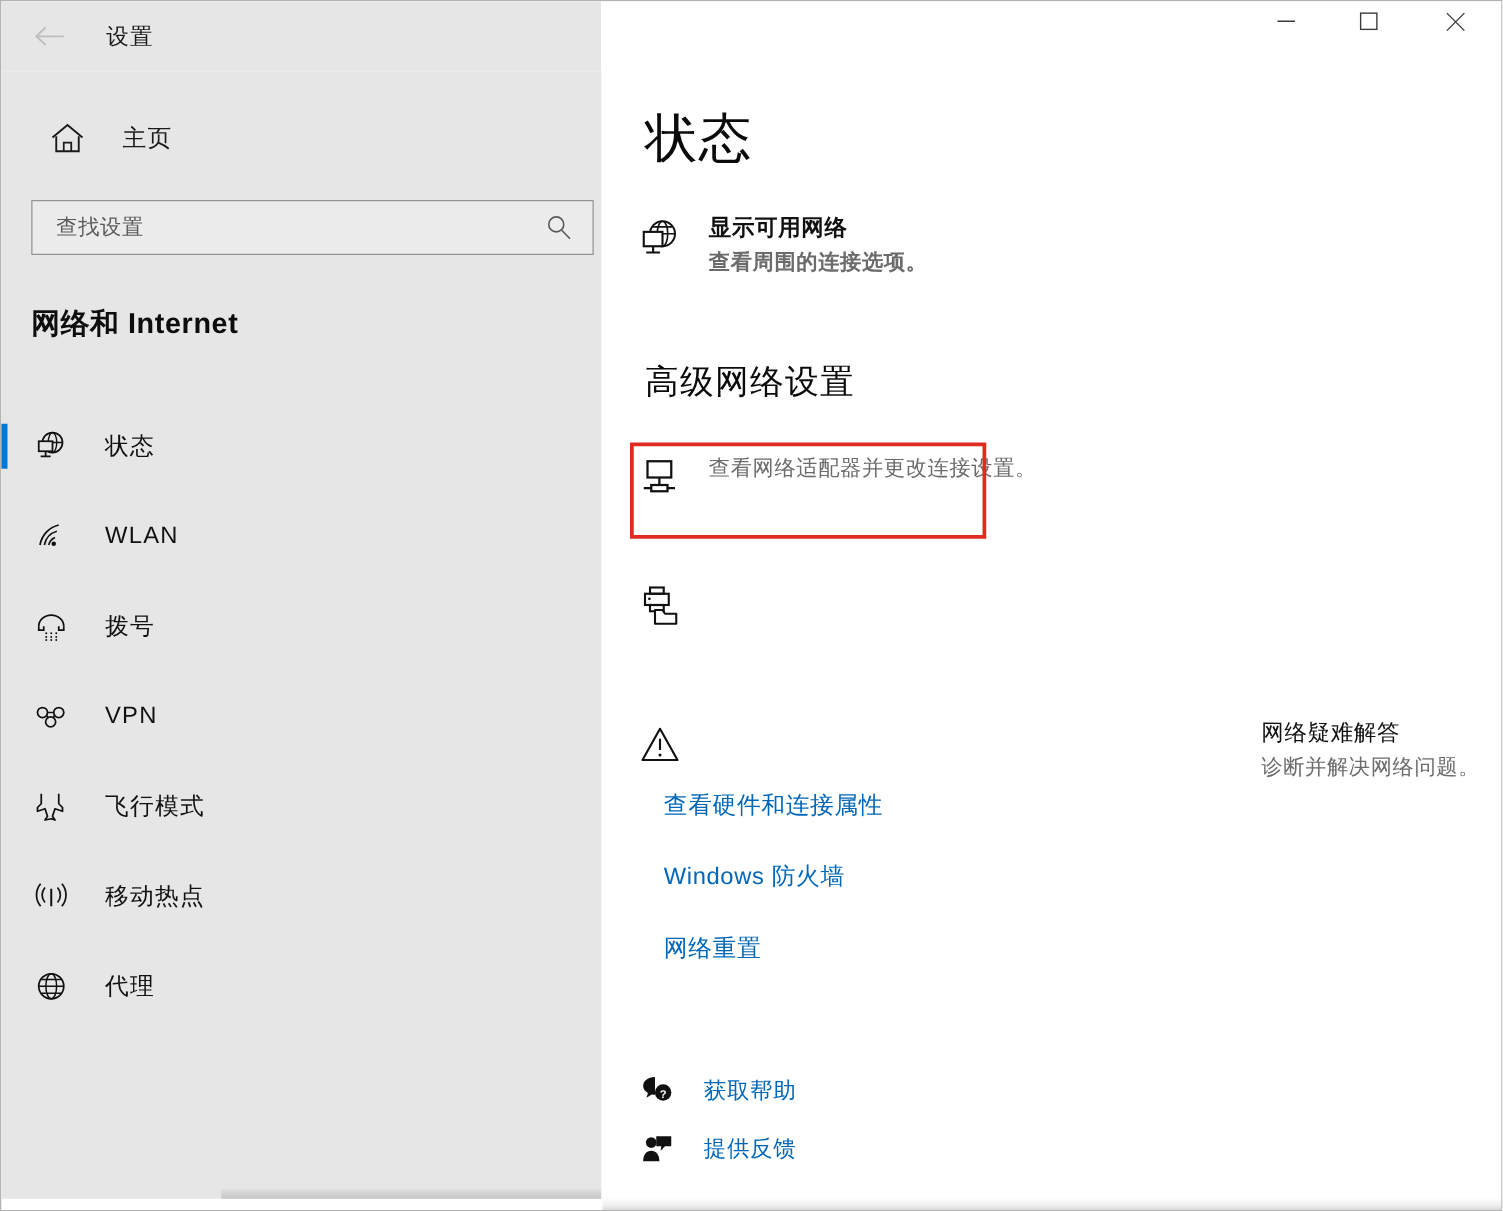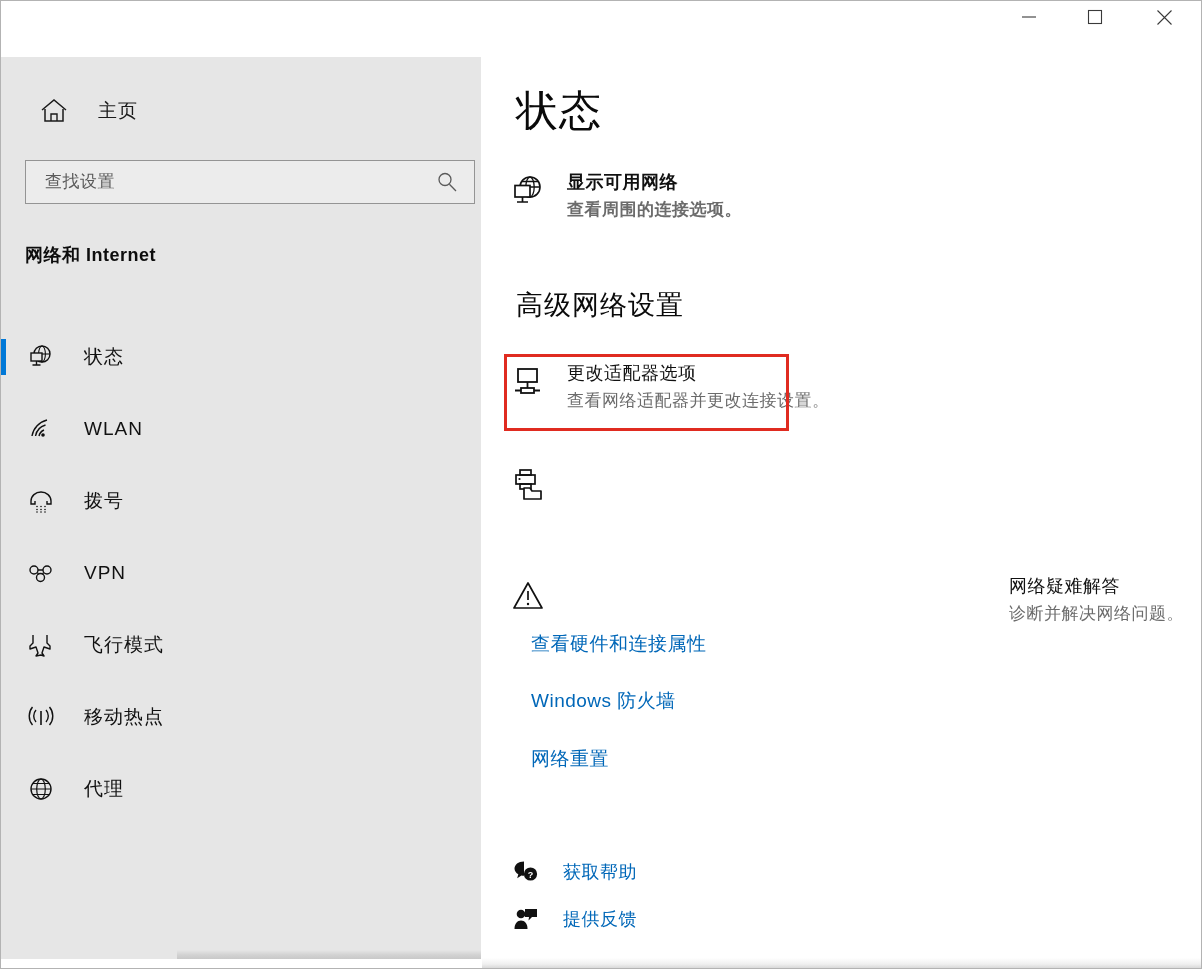--- a/index.html
+++ b/index.html
@@ -135,21 +135,21 @@
   .search-icon {
     margin-left: auto;
     margin-right: 16px;
     display: flex;
     align-items: center;
   }
   .section-heading {
     position: absolute;
     left: 24px;
     top: 186px;
-    font-size: 18px;
+    font-size: 23px;
     font-weight: bold;
     color: #0d0d0d;
     letter-spacing: 0.5px;
   }
   .navlist {
     position: absolute;
     left: 0;
     top: 264px;
     width: 480px;
   }
@@ -306,20 +306,29 @@
   }
 
   svg { display: block; }
 </style>
 </head>
 <body>
 
 <div id="app">
 
   <div class="titlebar">
+    <div class="titlebar-left">
+      <div class="back-btn">
+        <svg width="26" height="18" viewBox="0 0 26 18" aria-hidden="true">
+          <path d="M9.5 2 L2 9 L9.5 16" fill="none" stroke="#bdbdbd" stroke-width="1.4"></path>
+          <path d="M2 9 L24 9" fill="none" stroke="#bdbdbd" stroke-width="1.4"></path>
+        </svg>
+      </div>
+      <div class="win-title">设置</div>
+    </div>
     <div class="titlebar-right">
       <div class="wctl wctl-min">
         <svg width="16" height="12" viewBox="0 0 16 12" aria-hidden="true">
           <path d="M1 6 L15 6" stroke="#3a3a3a" stroke-width="1.1"></path>
         </svg>
       </div>
       <div class="wctl wctl-max">
         <svg width="16" height="16" viewBox="0 0 16 16" aria-hidden="true">
           <rect x="1.5" y="1.5" width="13" height="13" fill="none" stroke="#3a3a3a" stroke-width="1.1"></rect>
         </svg>
@@ -488,21 +497,20 @@
     <div class="crow" style="top:303px;">
       <span class="ci">
         <svg width="38" height="38" viewBox="0 0 38 38" aria-hidden="true">
           <rect x="9" y="5" width="19" height="13" fill="none" stroke="#111" stroke-width="1.8"></rect>
           <path d="M18.5 18 L18.5 24" stroke="#111" stroke-width="1.8"></path>
           <rect x="12" y="24" width="13" height="5" fill="none" stroke="#111" stroke-width="1.8"></rect>
           <path d="M6 26.5 L12 26.5 M25 26.5 L31 26.5" stroke="#111" stroke-width="1.8"></path>
         </svg>
       </span>
       <span class="ctext">
-        <div class="ct-title">更改适配器选项</div>
         <div class="ct-sub">查看网络适配器并更改连接设置。</div>
       </span>
     </div>
     <div class="highlight-box"></div>
 
     <div class="crow" style="top:405px;">
       <span class="ci">
         <svg width="38" height="38" viewBox="0 0 38 38" aria-hidden="true">
           <rect x="11" y="4" width="11" height="5" fill="none" stroke="#111" stroke-width="1.7"></rect>
           <rect x="7" y="9" width="19" height="9" fill="none" stroke="#111" stroke-width="1.7"></rect>

